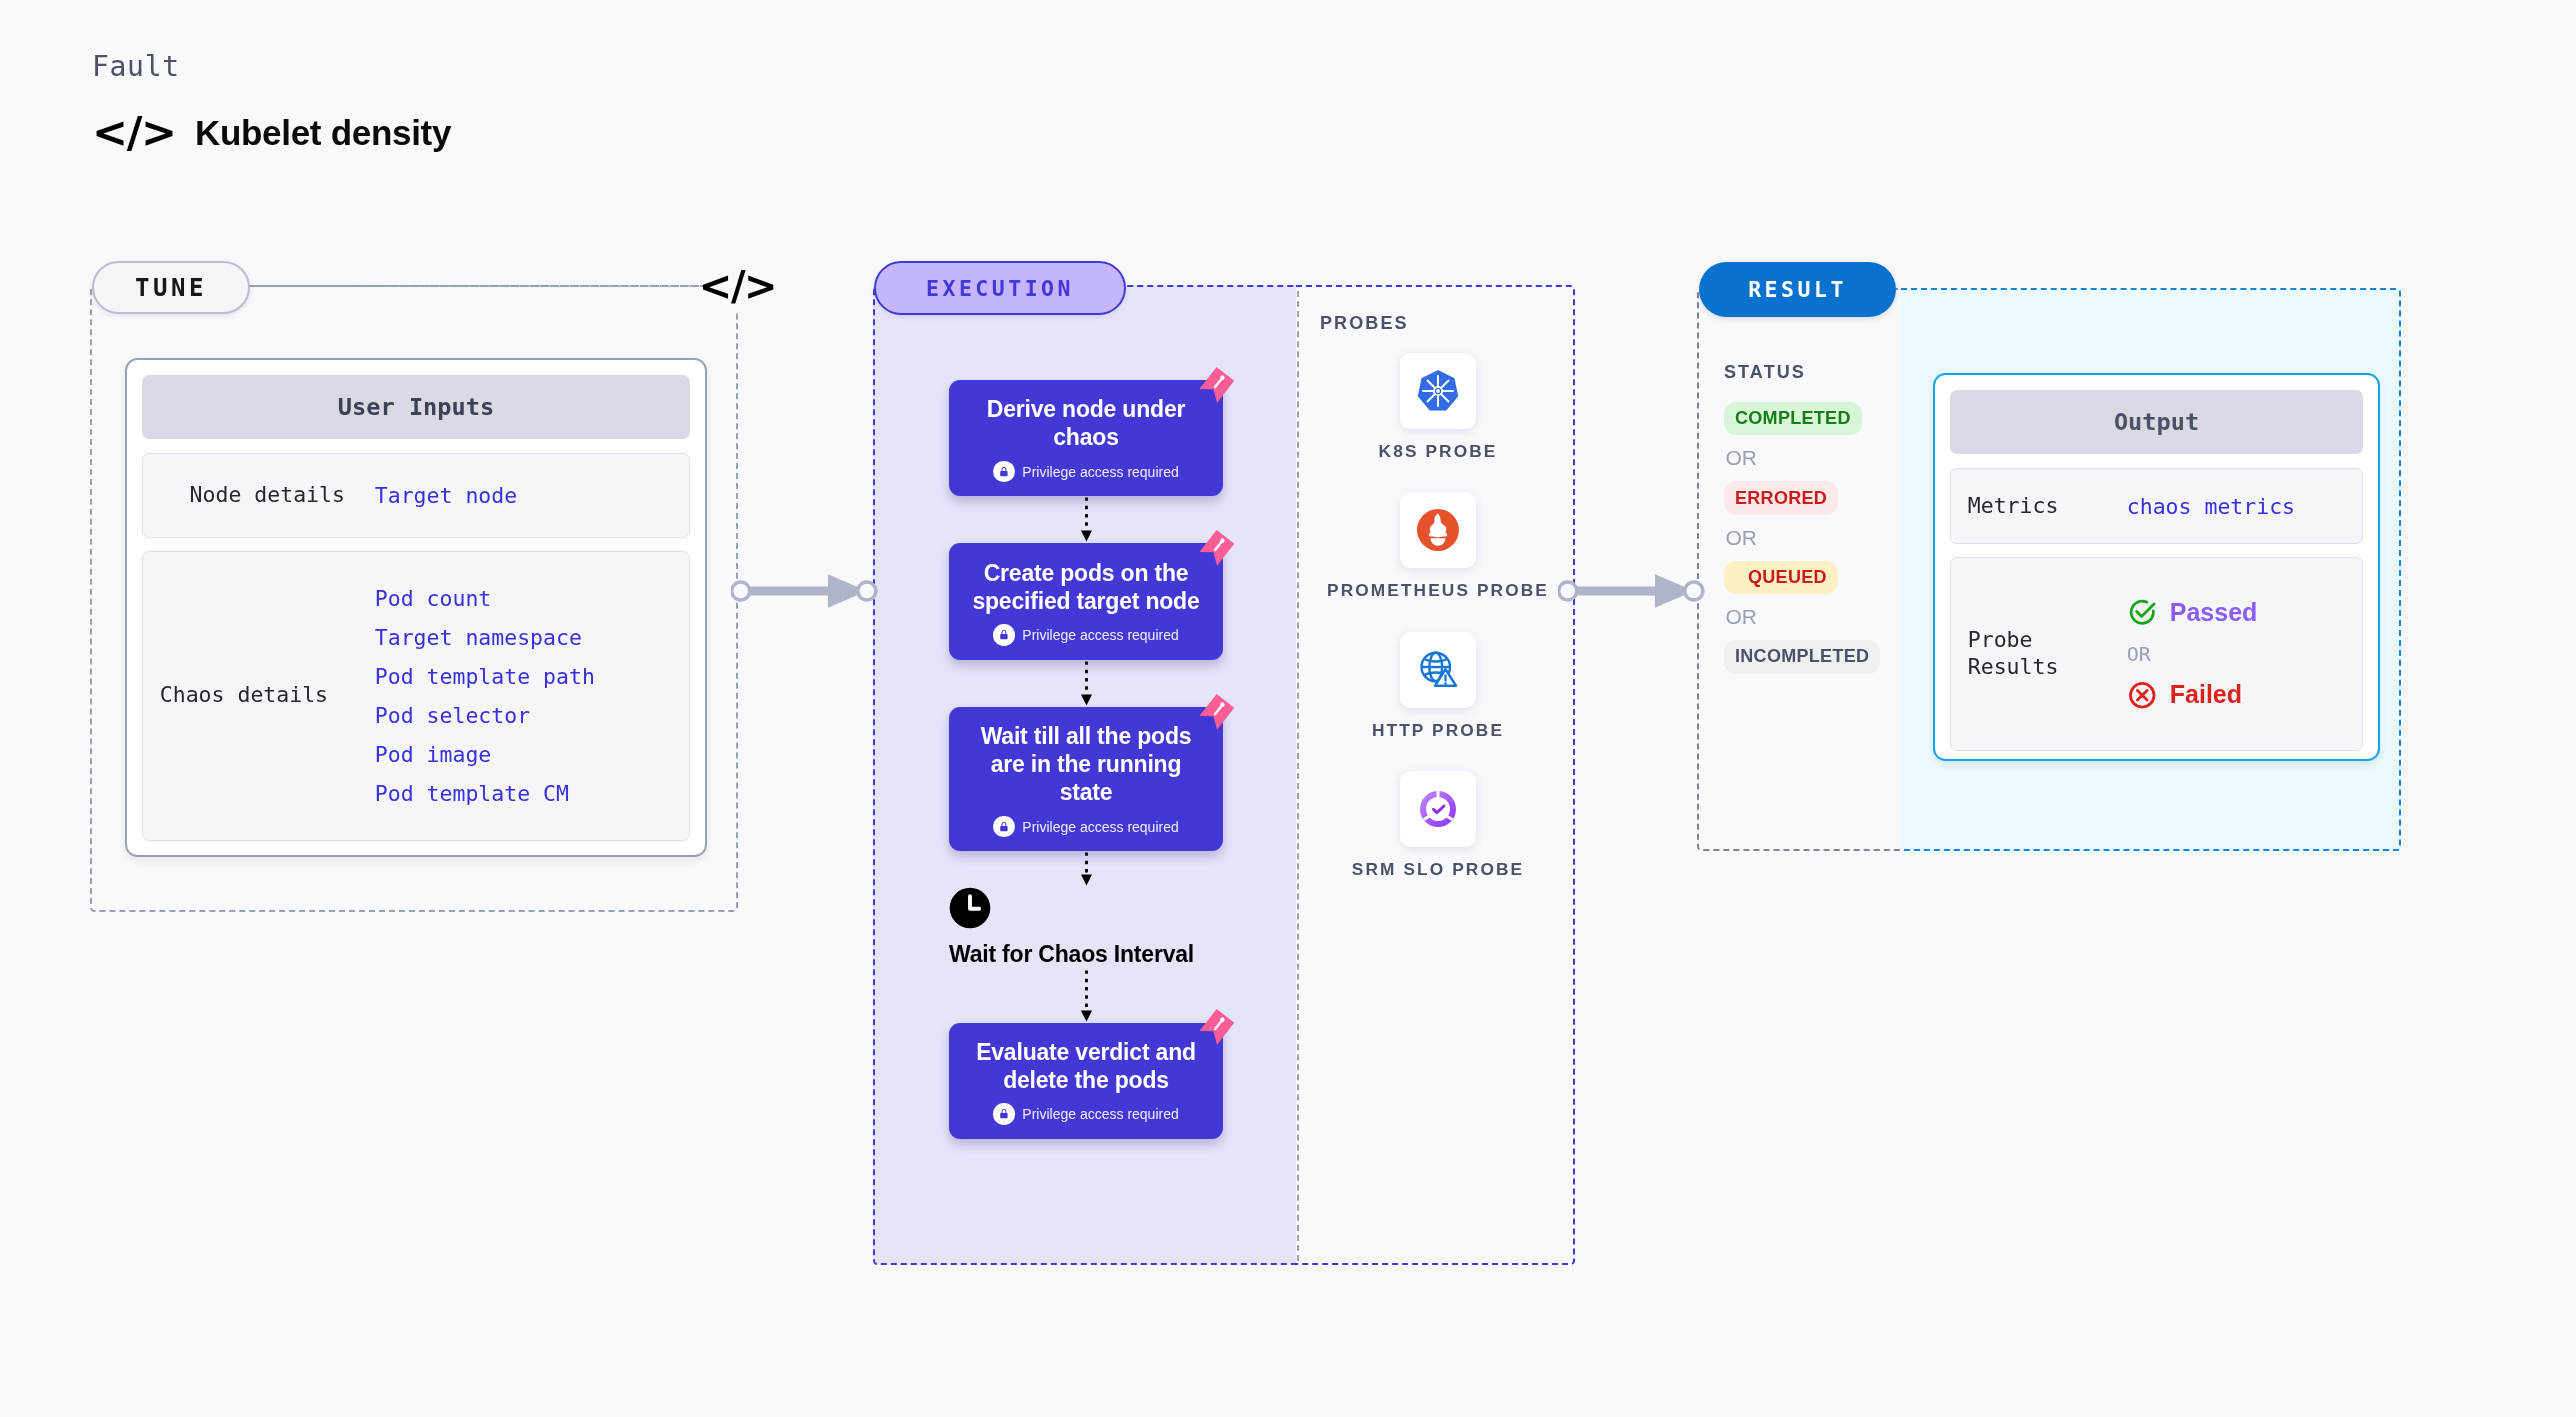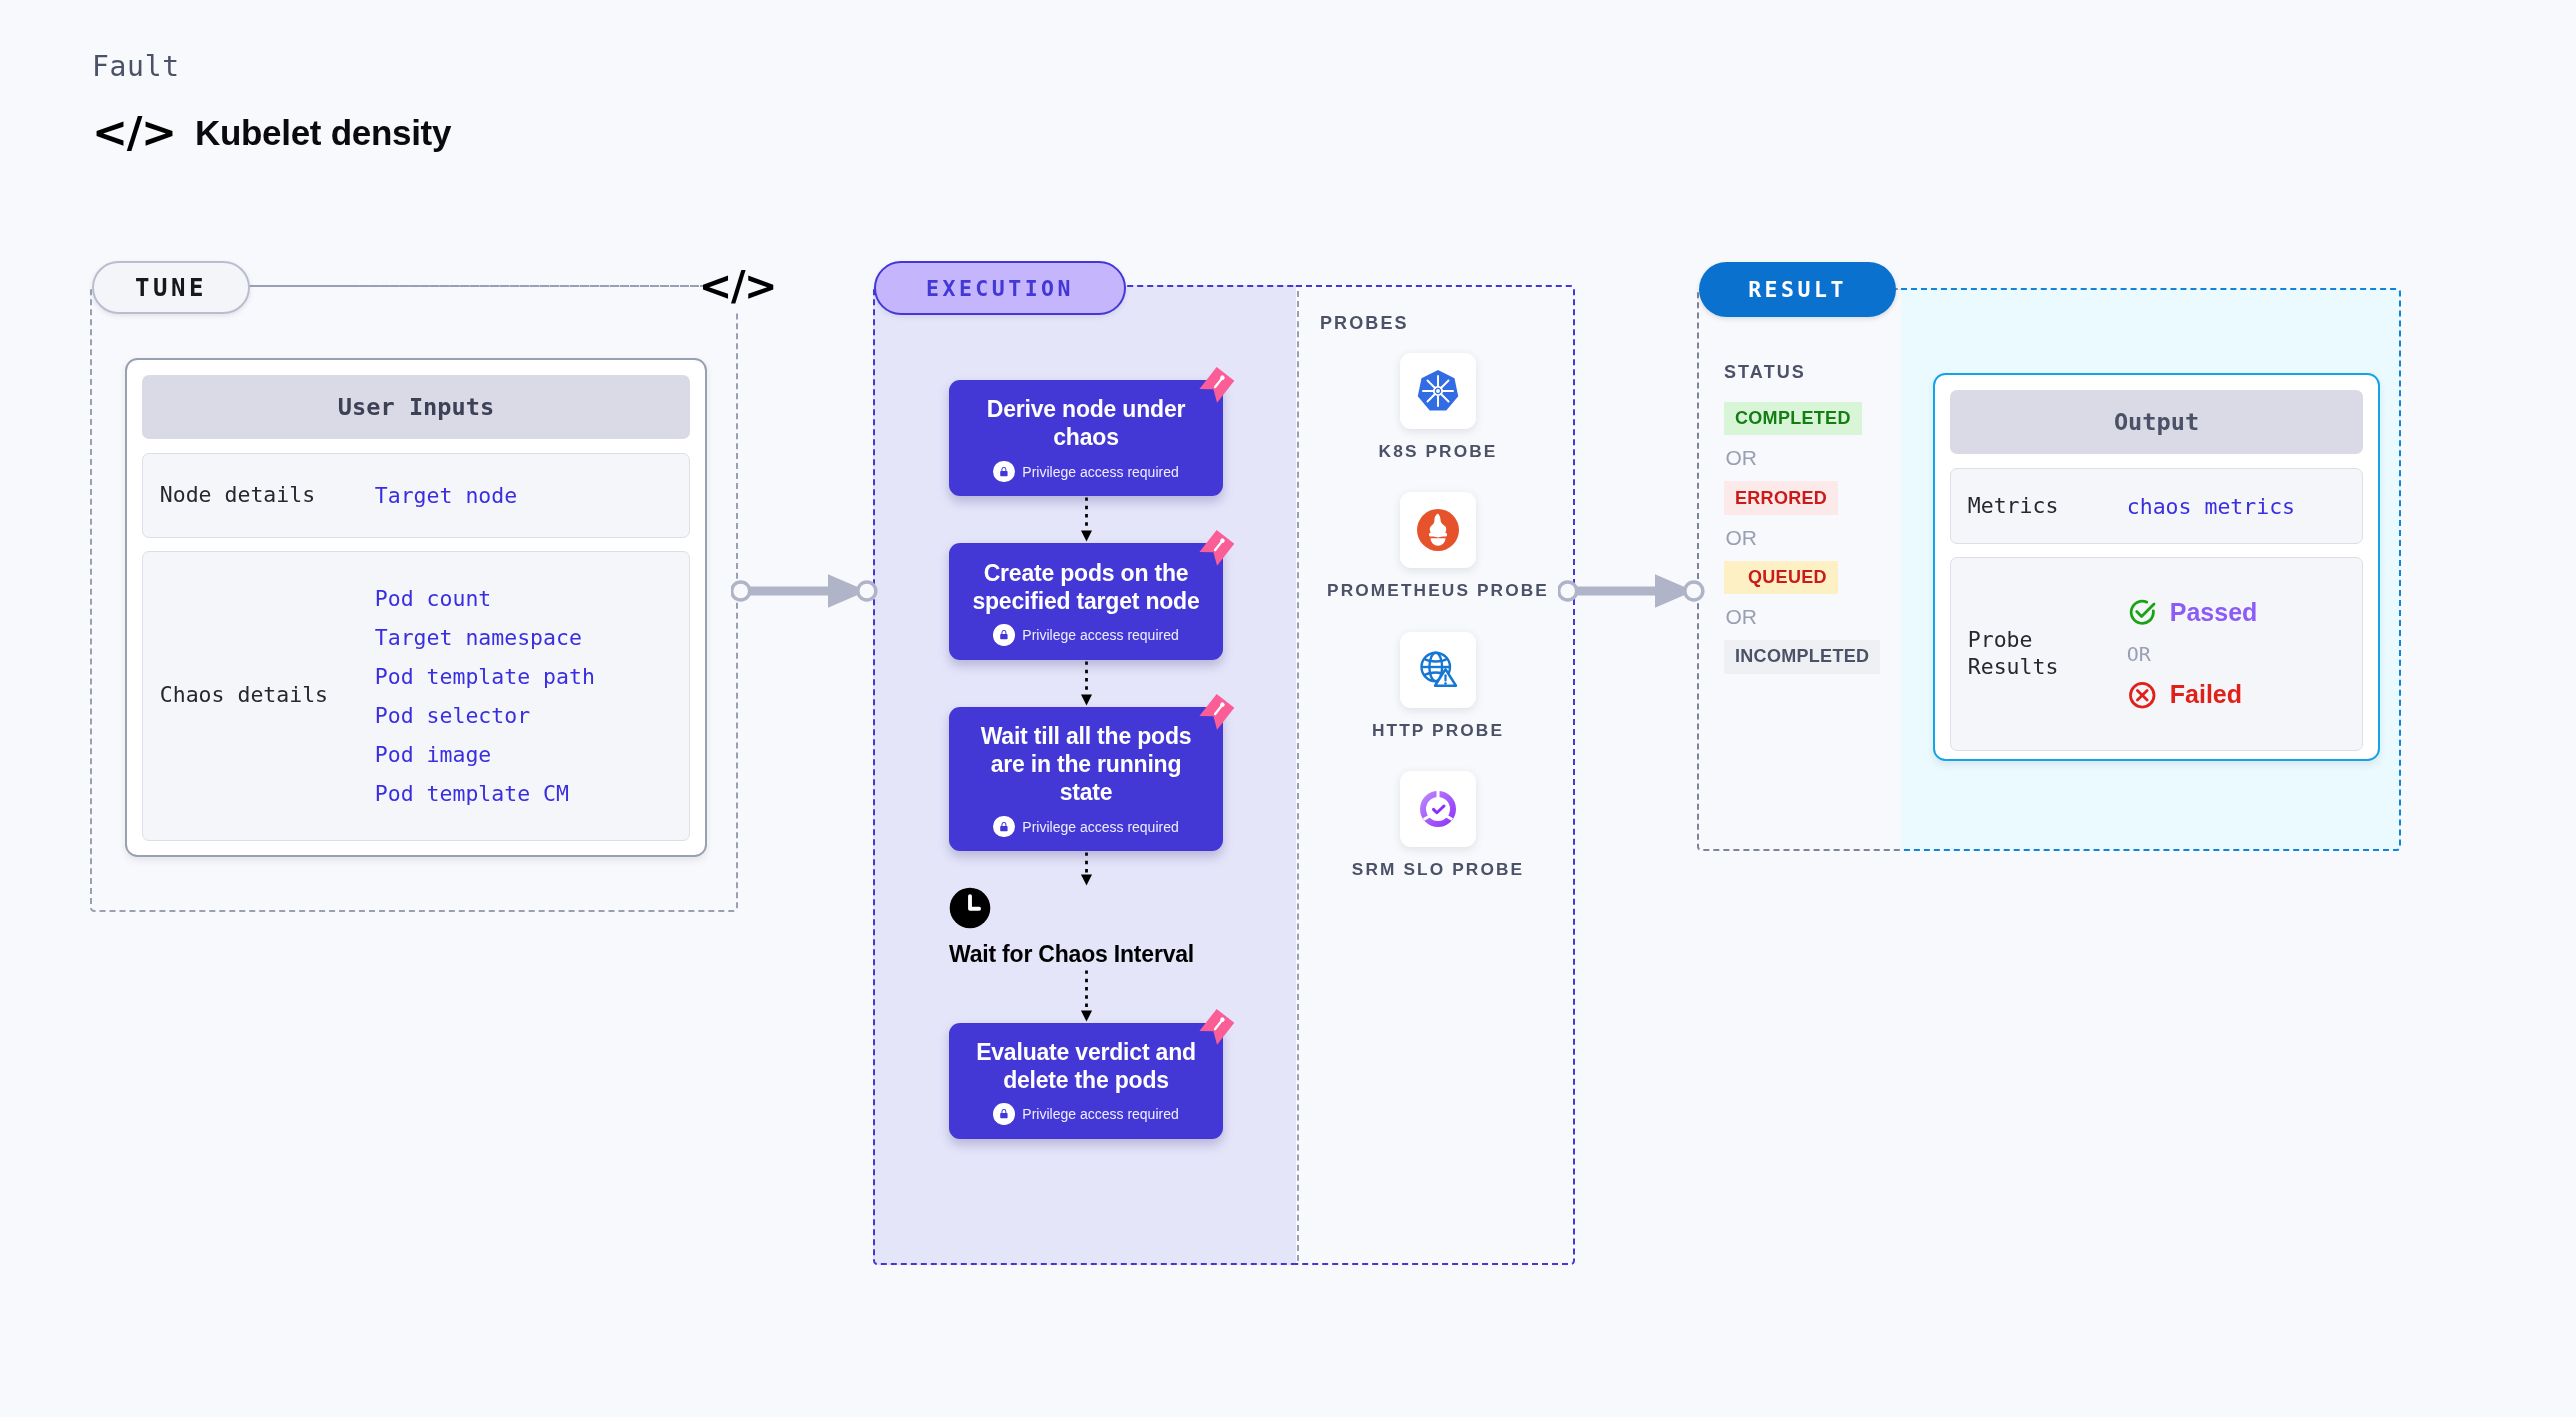--- a/index.html
+++ b/index.html
@@ -119,21 +119,21 @@
   .row-label {
     font-family: "DejaVu Sans Mono", monospace;
     font-size: 21.5px; color: #26282f; white-space: pre-line;
     flex: 0 0 215px; line-height: 1.25;
   }
   .row-values { display: flex; flex-direction: column; gap: 14px; }
   .row-value {
     font-family: "DejaVu Sans Mono", monospace;
     font-size: 21.5px; color: #3a2fe0;
   }
-  .row-node { height: 85px; }
+  .row-node { height: 85px; text-align: center; }
   .row-chaos { height: 290px; }
   .row-metrics { height: 76px; }
   .row-probe { height: 194px; }
   .card-out .row-label { flex: 0 0 159px; }
 
   
   .pr-line { display: flex; align-items: center; gap: 12.5px; }
   .pr-passed { font-size: 25px; font-weight: 700; color: #8b5cf6; }
   .pr-failed { font-size: 25px; font-weight: 700; color: #e0211a; }
   .pr-or { font-size: 20px; color: #9aa0b4; font-family: "DejaVu Sans Mono", monospace; }
@@ -184,21 +184,21 @@
     color: #4b5166; letter-spacing: 2.1px; line-height: 1.35;
   }
 
   
   .status-title {
     position: absolute; left: 1724px; top: 362px;
     font-size: 18px; font-weight: 700; color: #4b5166; letter-spacing: 2.1px;
   }
   .status-list { position: absolute; left: 1724px; top: 402px; width: 173px; }
   .badge {
-    display: inline-block; border-radius: 0; padding: 6.2px 11px;
+    display: inline-block; border-radius: 12px; padding: 6.2px 11px;
     font-size: 18px; font-weight: 700; letter-spacing: 0.3px;
   }
   .b-completed { background: #d8f5d8; color: #147d14; }
   .b-errored   { background: #fce9e9; color: #cb1a1a; }
   .b-queued    { background: #fdf0c4; color: #cb1a1a; padding-left: 24px; }
   .b-incomplete{ background: #eef0f4; color: #4b5166; }
   .or-text { font-size: 21px; color: #9aa0b4; margin: 11px 0 11px 1.4px; }
 
   
   .hconn { position: absolute; z-index: 6; }

